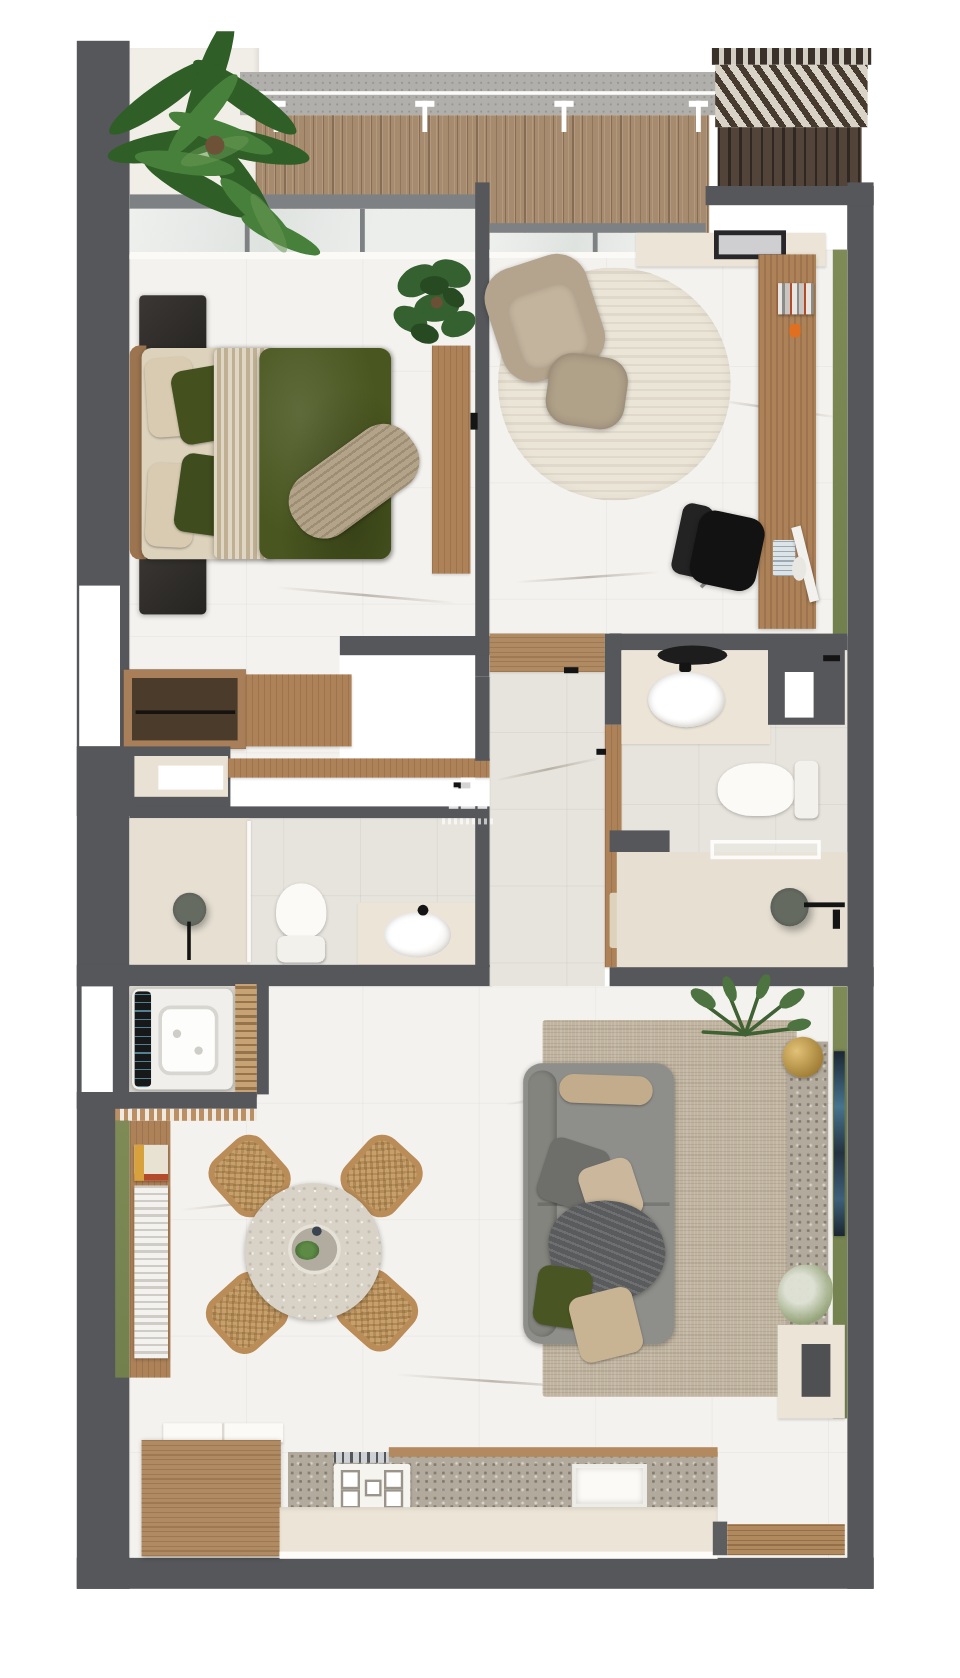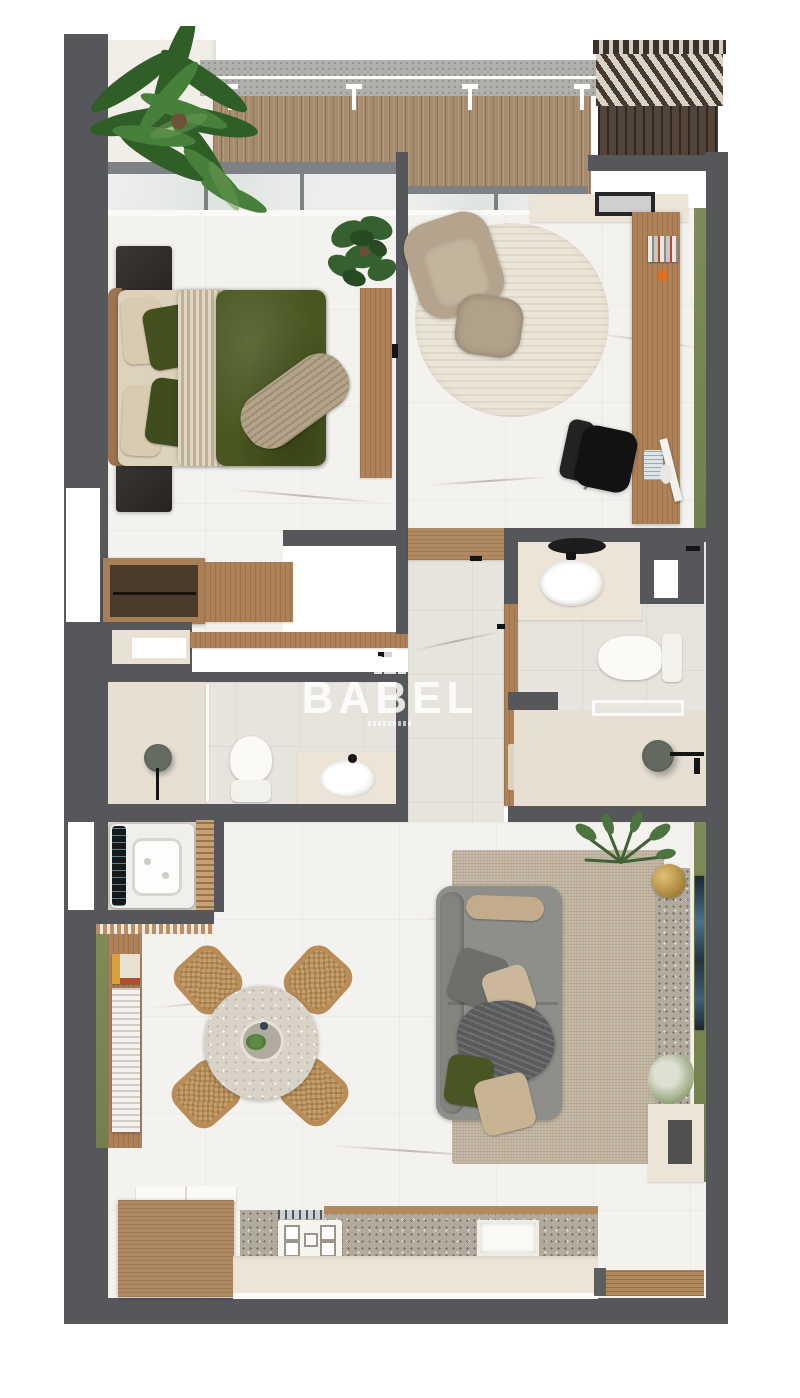--- a/index.html
+++ b/index.html
@@ -308,17 +308,16 @@
       <circle cx="95" cy="95" r="8" fill="#6e5238"></circle>
     </g>
   </svg>
 
   <div class="watermark">
     <div class="wm-icon">
       <span style="width:8px;height:18px;"></span>
         <span style="width:12px;height:26px;"></span>
         <span style="width:8px;height:18px;"></span>
     </div>
-    <div class="wm-text">BABEL</div>
     <div class="wm-sub"></div>
   </div>
 
 </div>
 
 </body></html>

